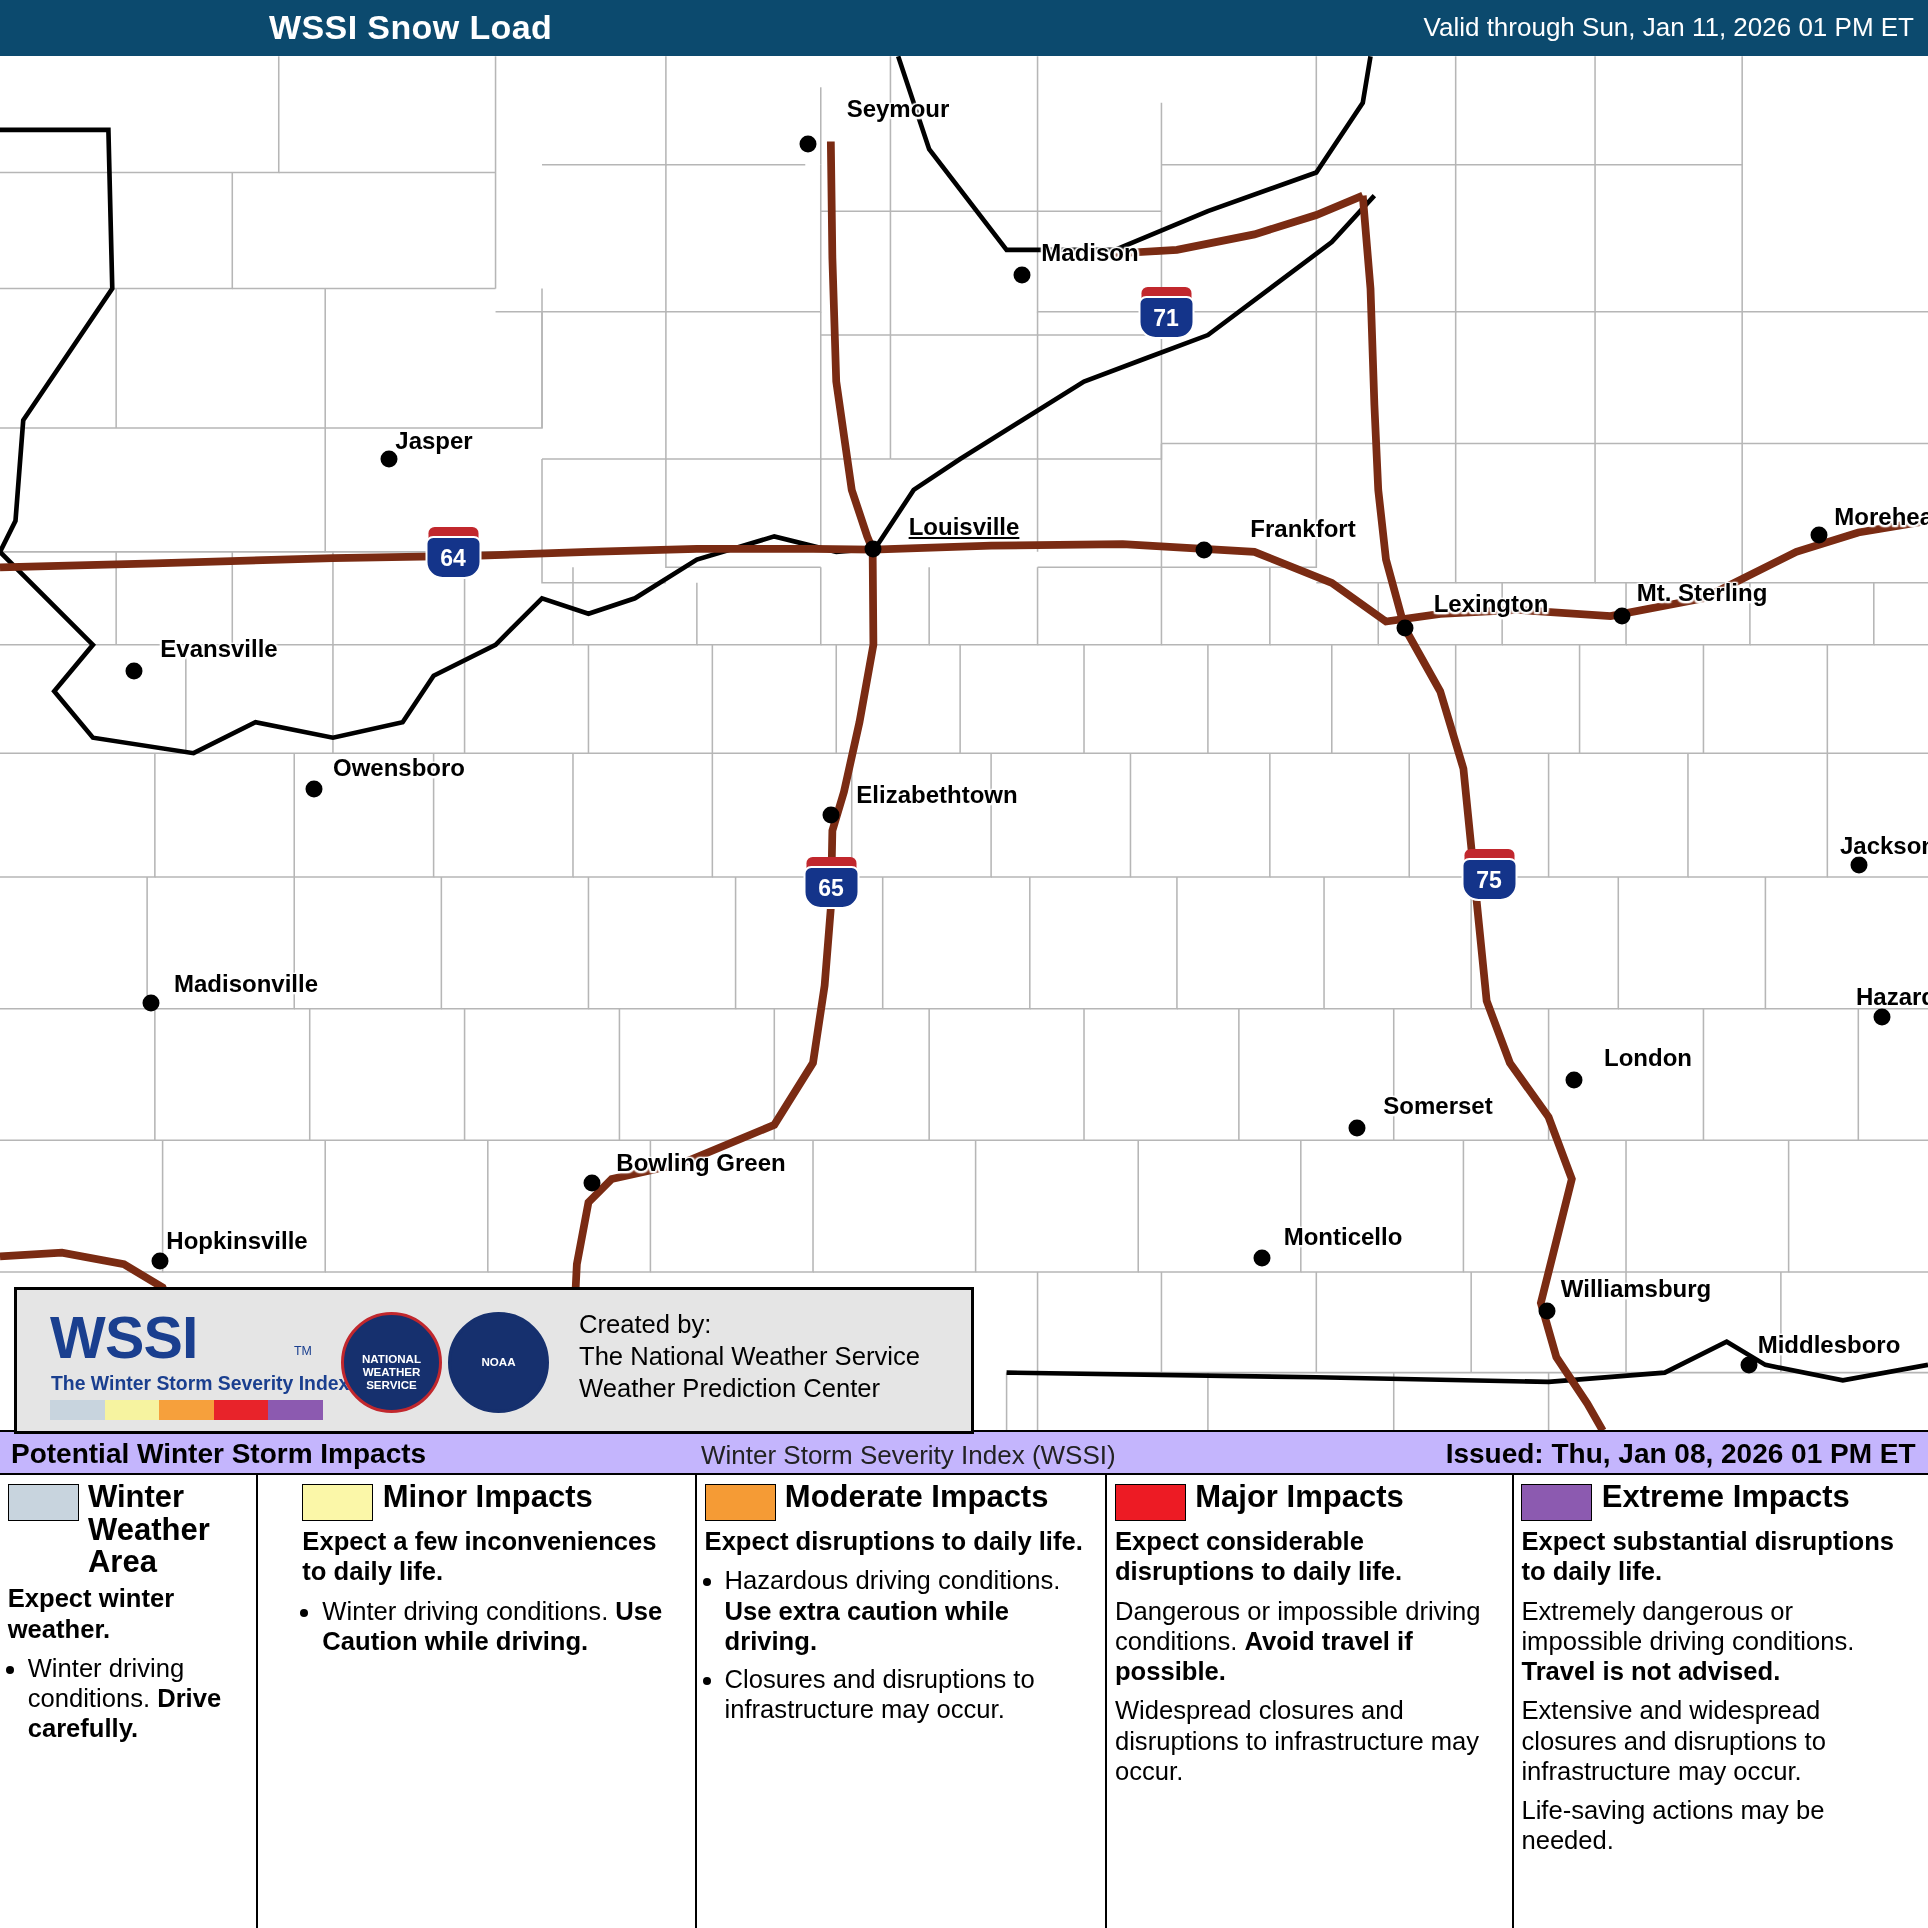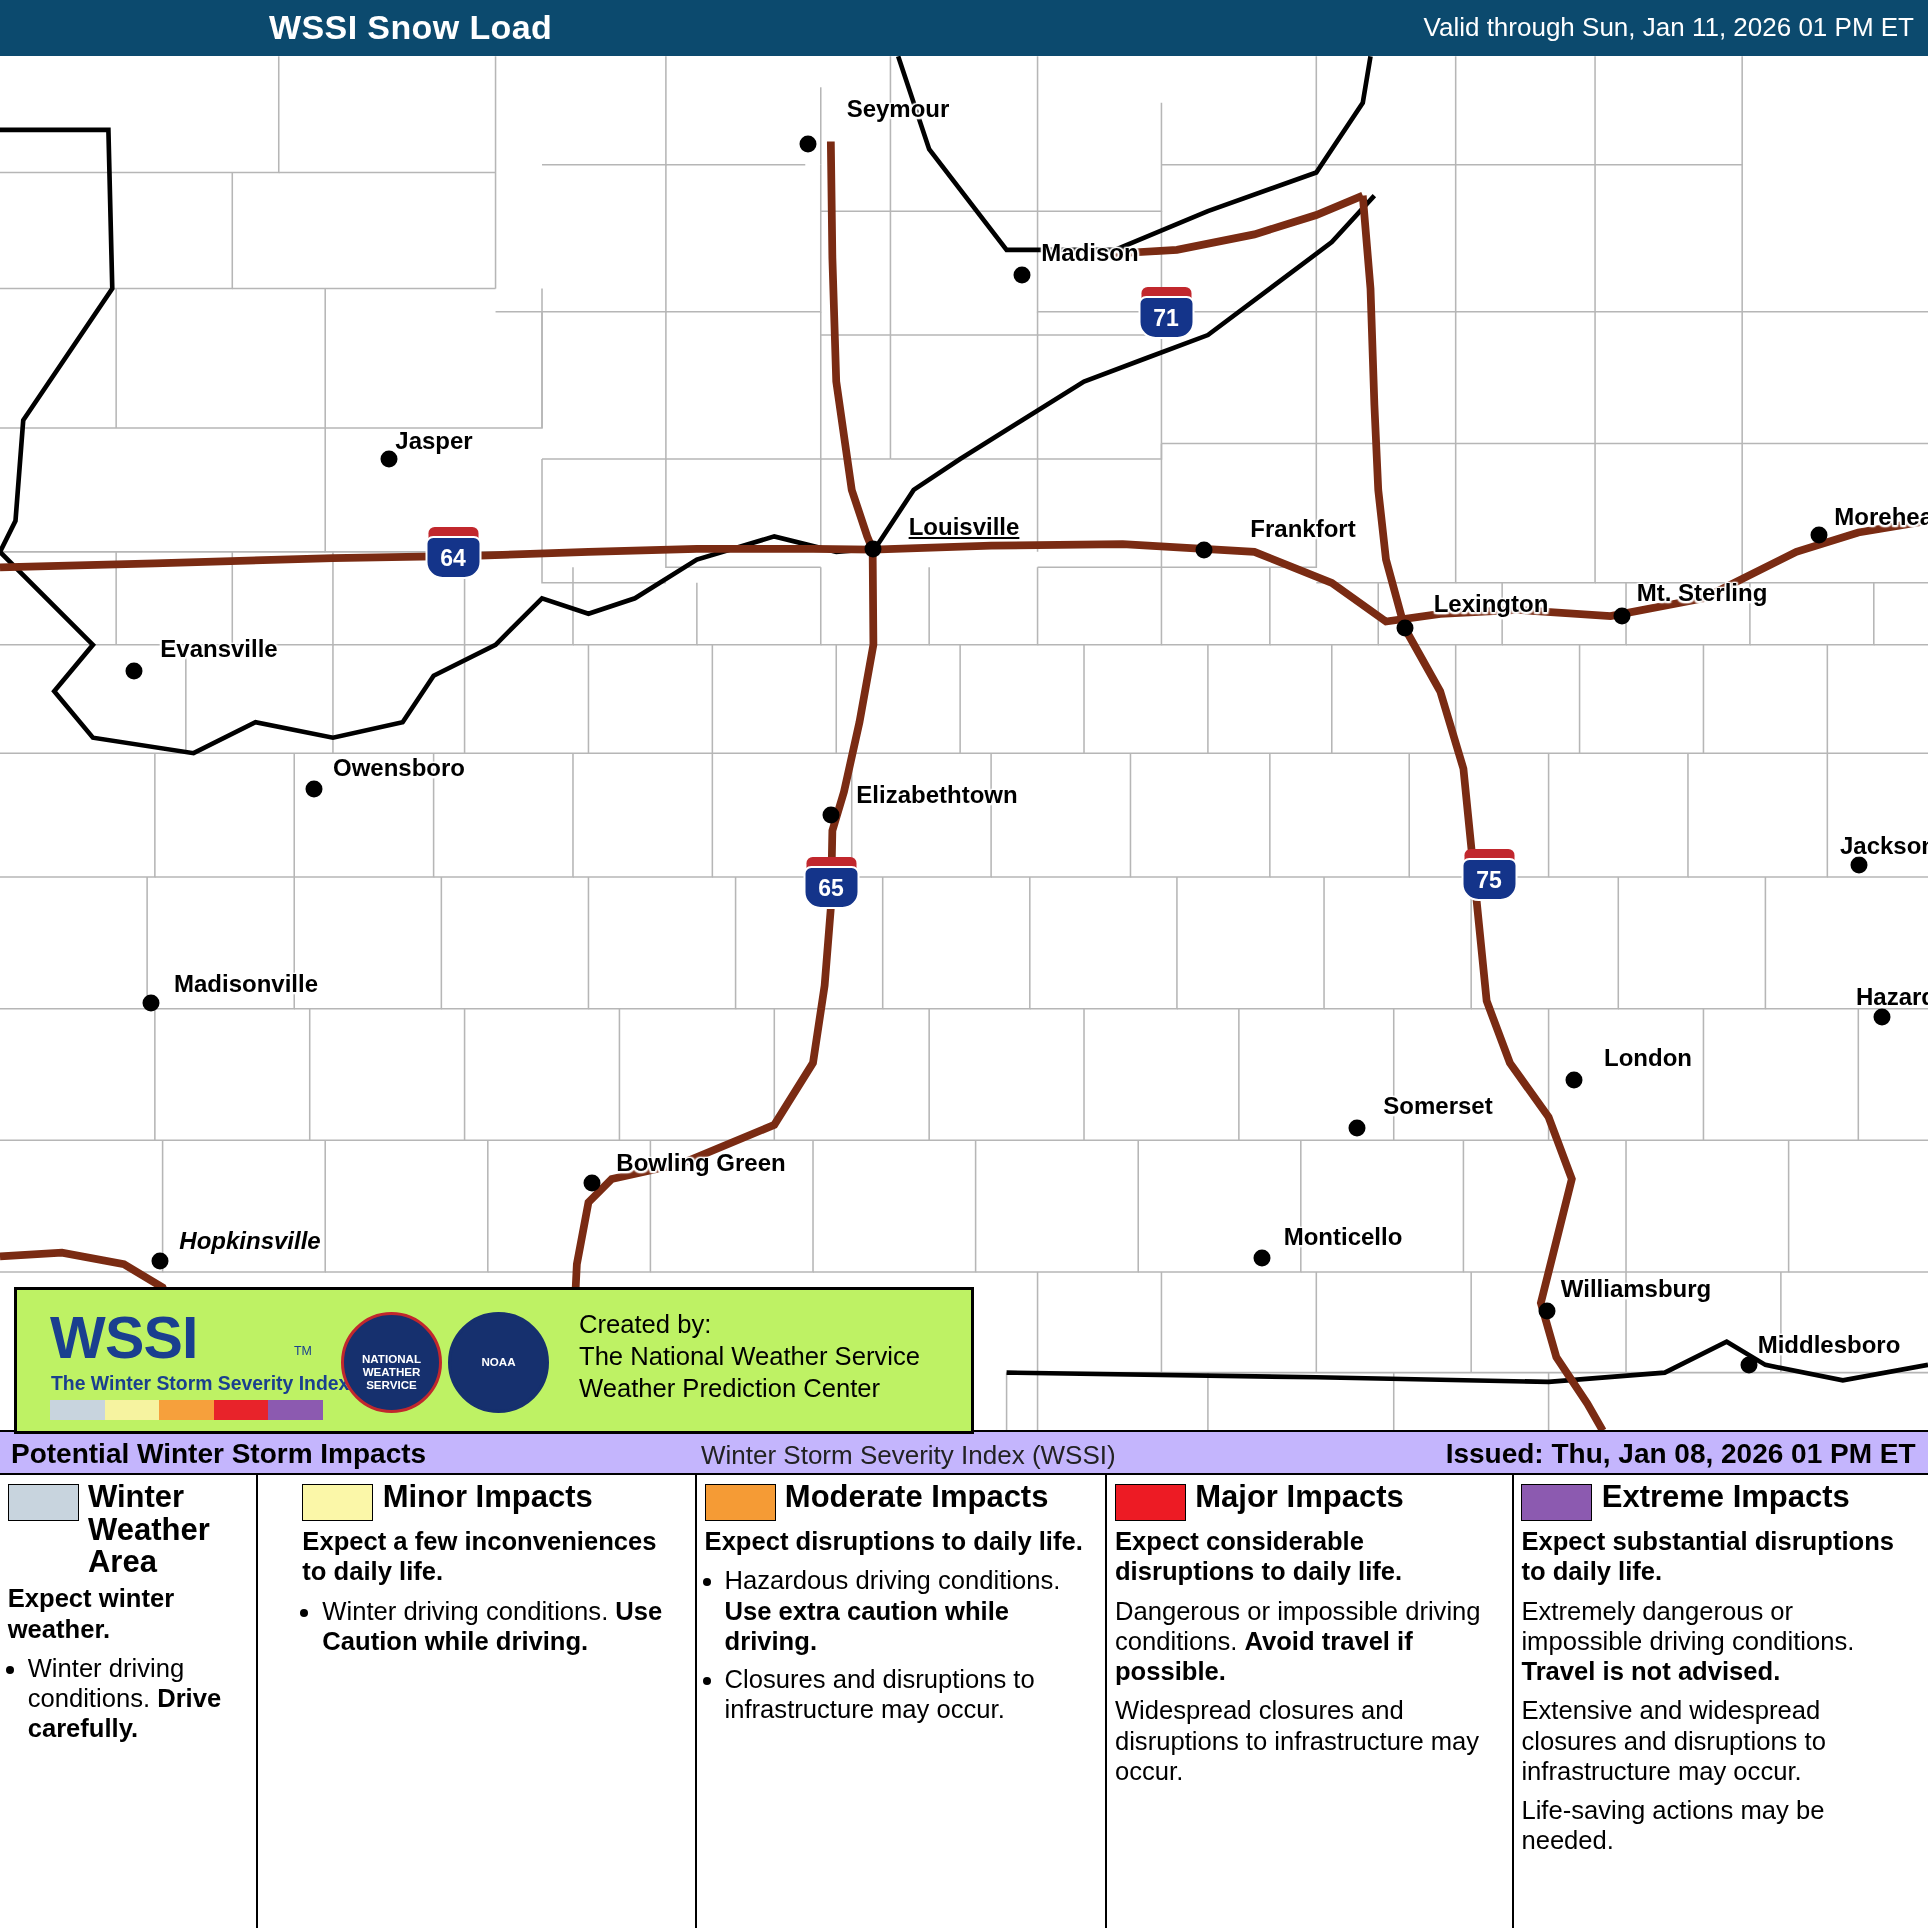--- a/index.html
+++ b/index.html
@@ -100,21 +100,21 @@
     line-height: 40px;
   }
 
   
   #logo-box {
     position: absolute;
     left: 14px;
     top: 1287px;
     width: 960px;
     height: 147px;
-    background: #bef264;
+    background: #e5e5e5;
     border: 3.9px solid #000;
     box-sizing: border-box;
     z-index: 5;
   }
   #logo-box .wssi-word {
     position: absolute;
     left: 33px; top: 14px;
     font-size: 59px;
     font-weight: bold;
     color: #1a3f8f;
@@ -491,21 +491,21 @@
     <div class="city-dot" style="left:592px; top:1127px;"></div>
     <div class="city-label" style="left:701px; top:1107px;">Bowling Green</div>
 
     <div class="city-dot" style="left:1262px; top:1202px;"></div>
     <div class="city-label" style="left:1343px; top:1181px;">Monticello</div>
 
     <div class="city-dot" style="left:1547px; top:1255px;"></div>
     <div class="city-label" style="left:1636px; top:1233px;">Williamsburg</div>
 
     <div class="city-dot" style="left:160px; top:1205px;"></div>
-    <div class="city-label" style="left:250px; top:1185px;font-style:italic;">Hopkinsville</div>
+    <div class="city-label" style="left:237px; top:1185px;">Hopkinsville</div>
 
     <div class="city-dot" style="left:1749px; top:1309px;"></div>
     <div class="city-label" style="left:1829px; top:1289px;">Middlesboro</div>
 
     <div class="city-label" style="left:1334px; top:1386px;">Jamestown</div>
   </div>
 
   <div class="shield" style="left:1166px; top:258px;">
     <div class="crown"></div>
     <div class="body">71</div>

